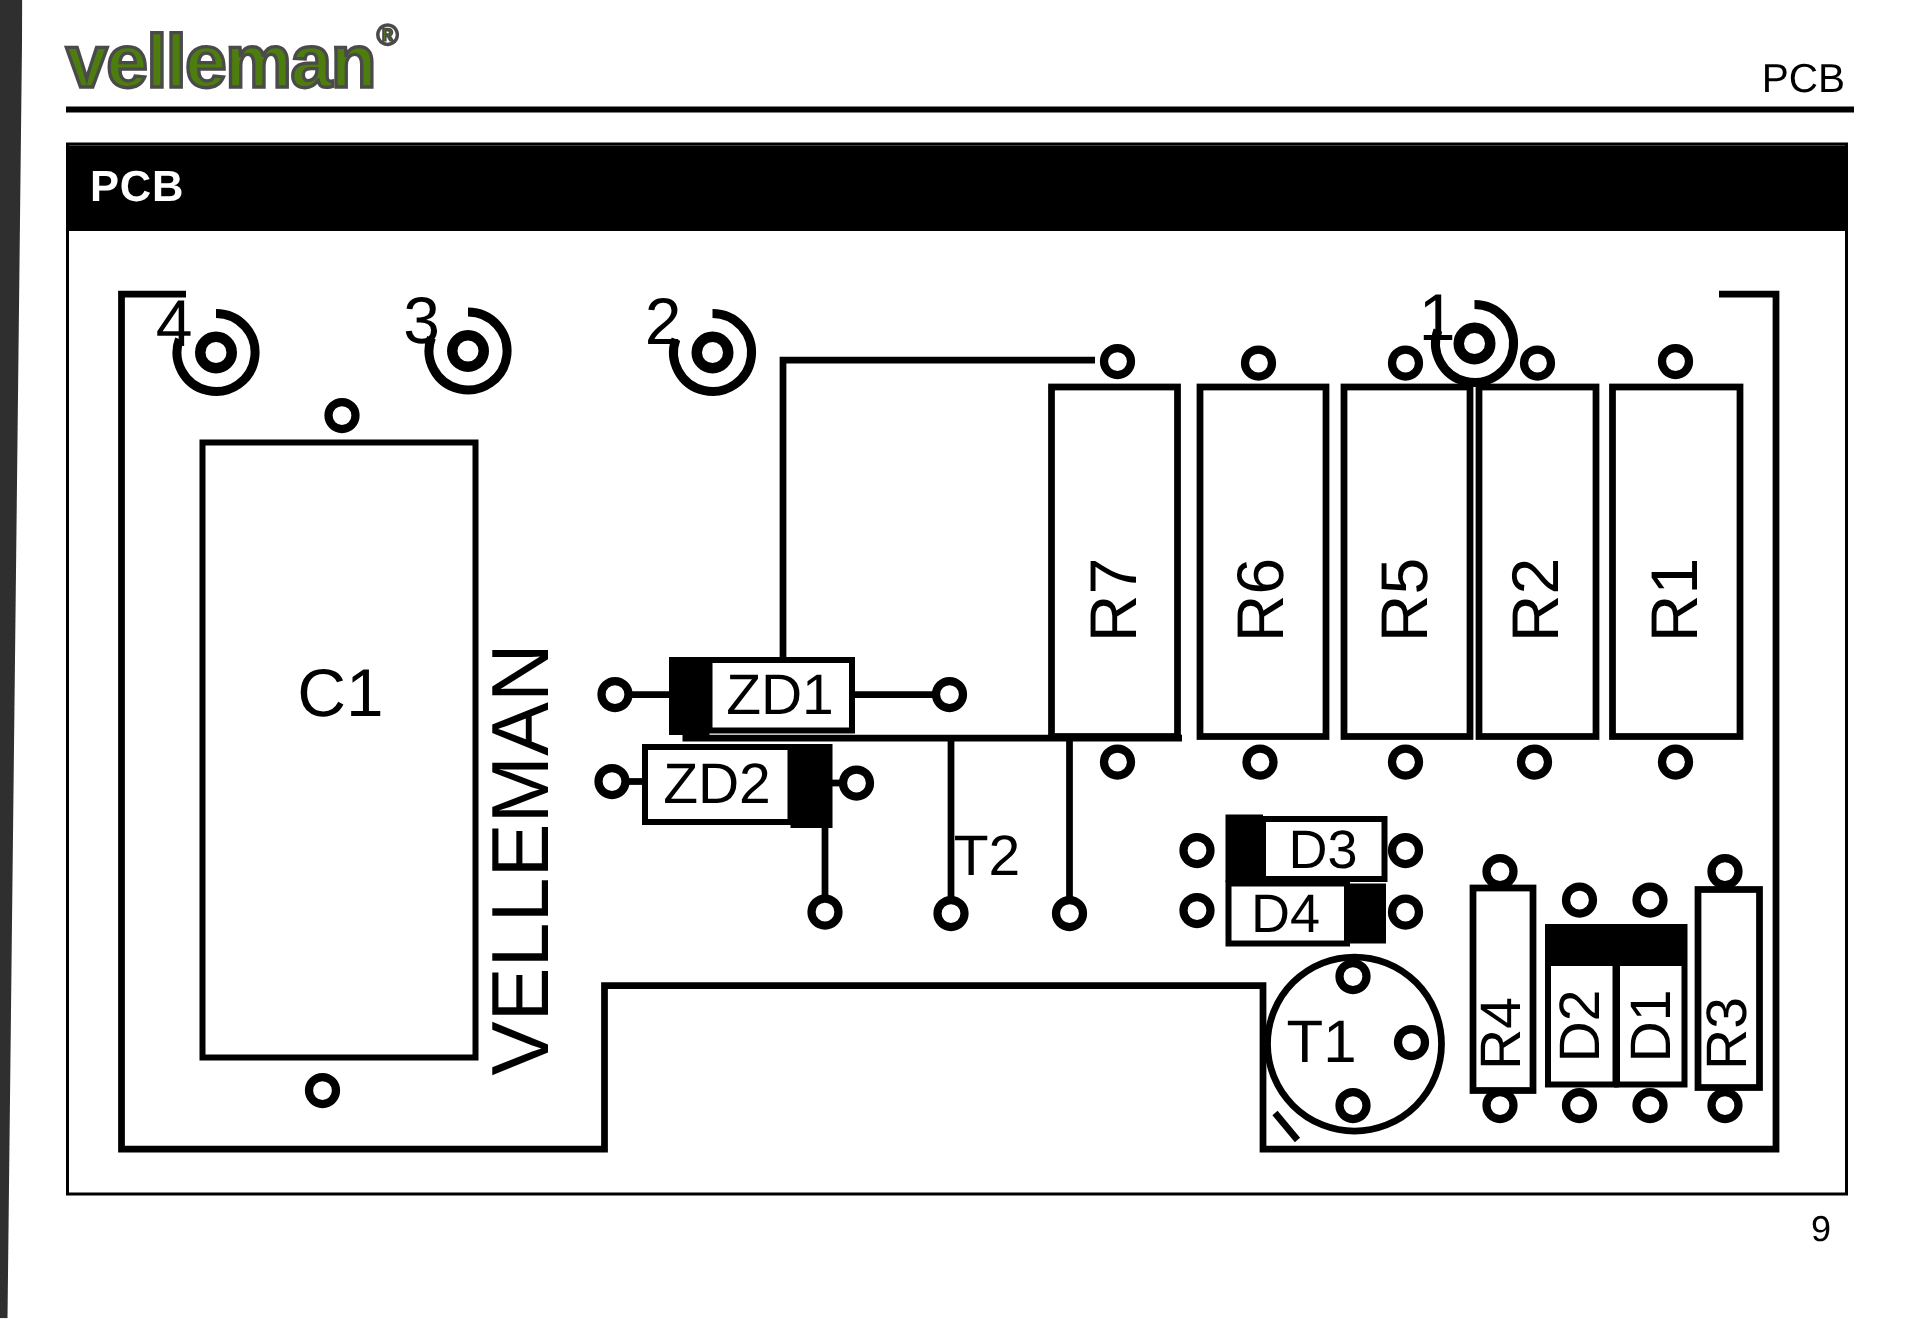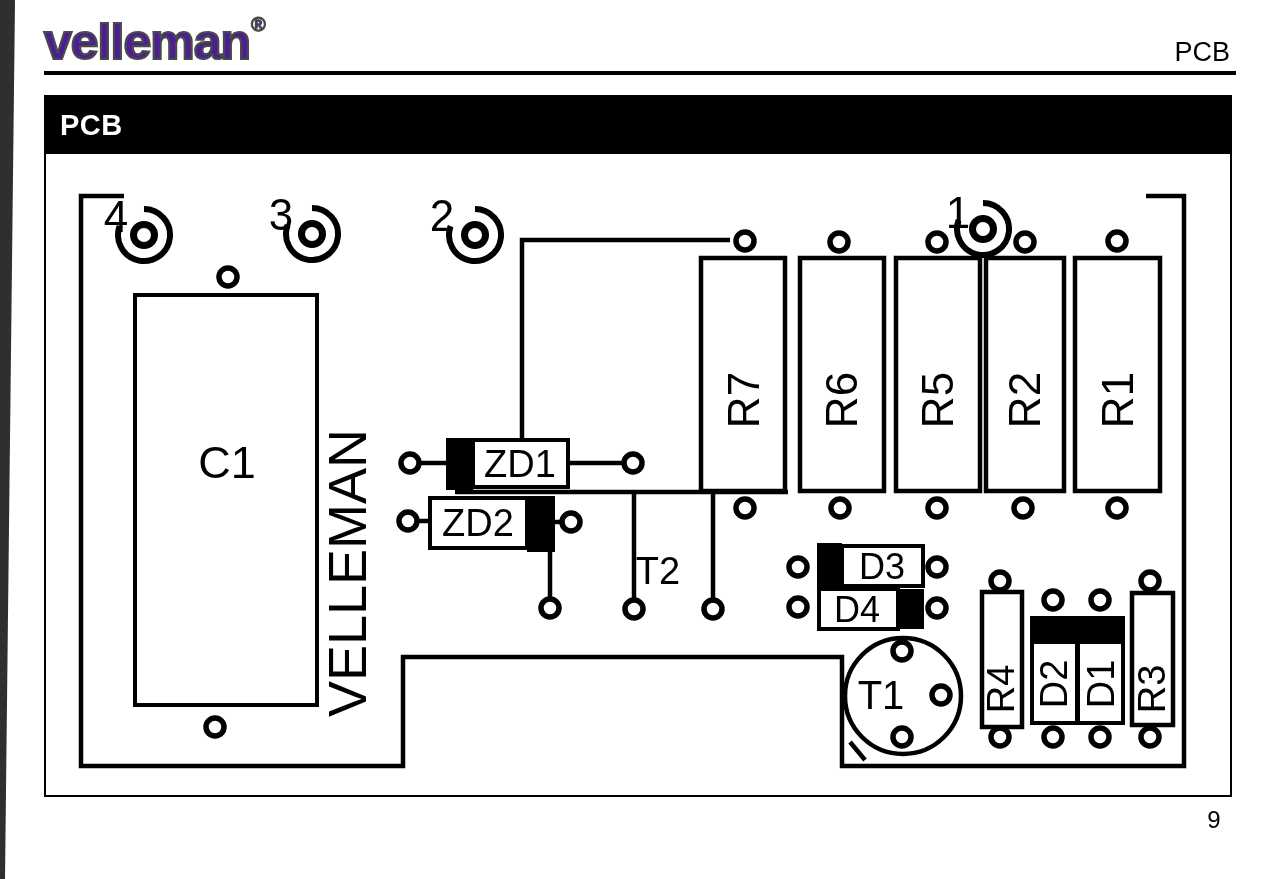--- a/index.html
+++ b/index.html
@@ -1,21 +1,21 @@
 <!DOCTYPE html>
 <html><head>
 <meta charset="utf-8">
 <style>
   html,body{margin:0;padding:0;background:#fff;}
   .page{position:relative;width:1270px;height:879px;background:#fff;overflow:hidden;
         font-family:"Liberation Sans",sans-serif;}
   .edge-strip{position:absolute;left:0;top:0;width:15px;height:879px;background:#2f2f2f;
         clip-path:polygon(0 0,15px 0,5px 100%,0 100%);}
   .logo{position:absolute;left:44px;top:14px;font-weight:bold;font-size:50px;
-        letter-spacing:-1px;color:#4c1d95;-webkit-text-stroke:2.2px #4a4a4a;line-height:1;}
+        letter-spacing:-1px;color:#4d7c0f;-webkit-text-stroke:2.2px #4a4a4a;line-height:1;}
   .logo sup{font-size:20px;-webkit-text-stroke:1.2px #4a4a4a;vertical-align:28px;margin-left:1px;}
   .top-rule{position:absolute;left:44px;top:71px;width:1192px;height:4px;background:#000;}
   .corner-label{position:absolute;left:1130px;top:37px;width:100px;text-align:right;
         font-size:27px;color:#000;}
   .figure-frame{position:absolute;left:44px;top:95px;width:1188px;height:702px;
         border:2px solid #000;box-sizing:border-box;}
   .section-bar{position:absolute;left:0;top:0;width:100%;height:57px;background:#000;}
   .section-bar span{display:block;padding-left:14px;line-height:56px;color:#fff;
         font-size:29px;font-weight:bold;letter-spacing:.5px;}
   .page-number{position:absolute;left:1192px;top:806px;width:44px;text-align:center;

